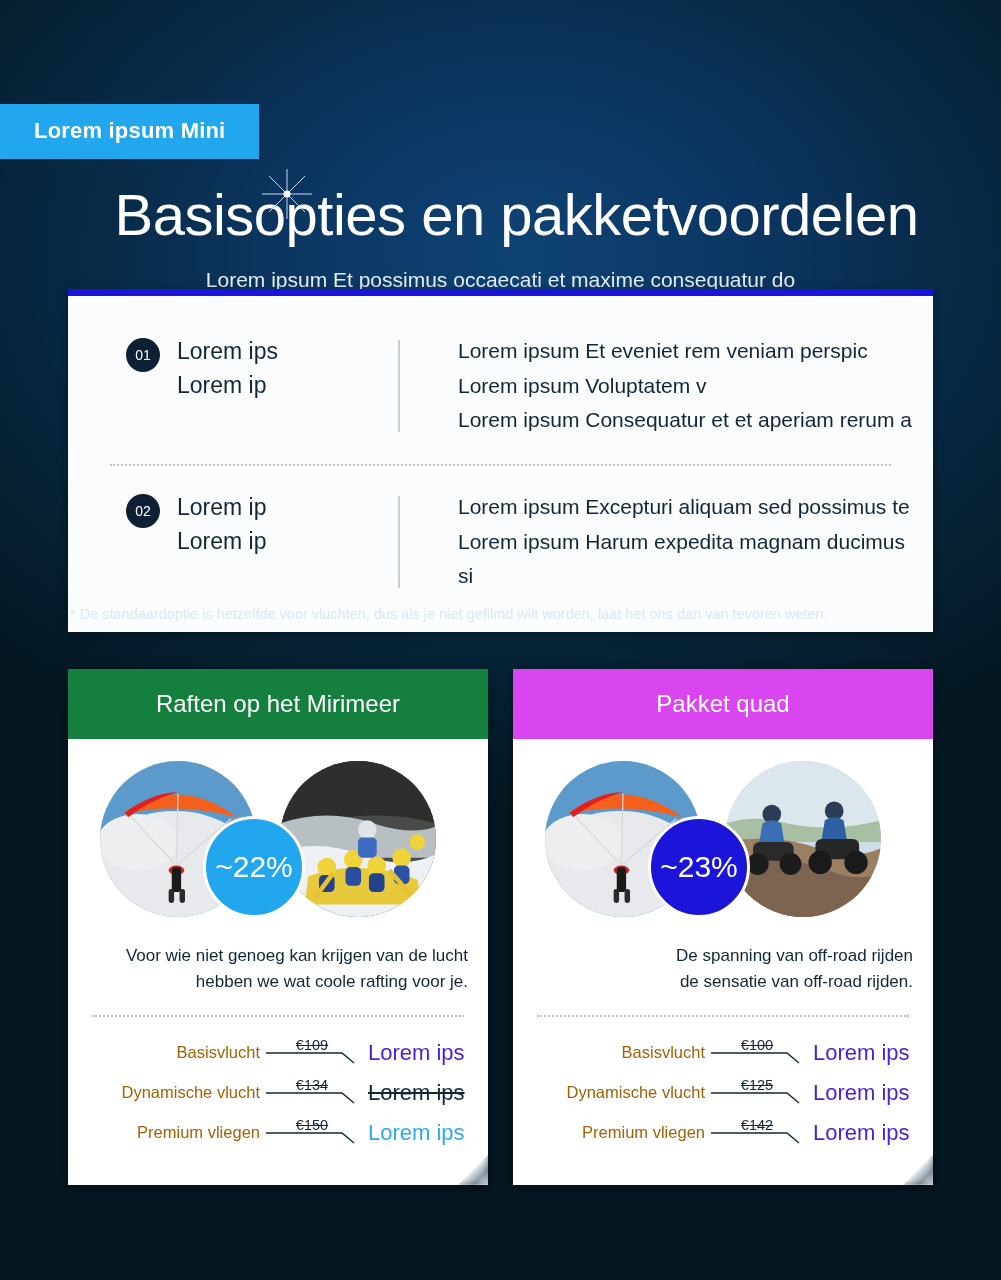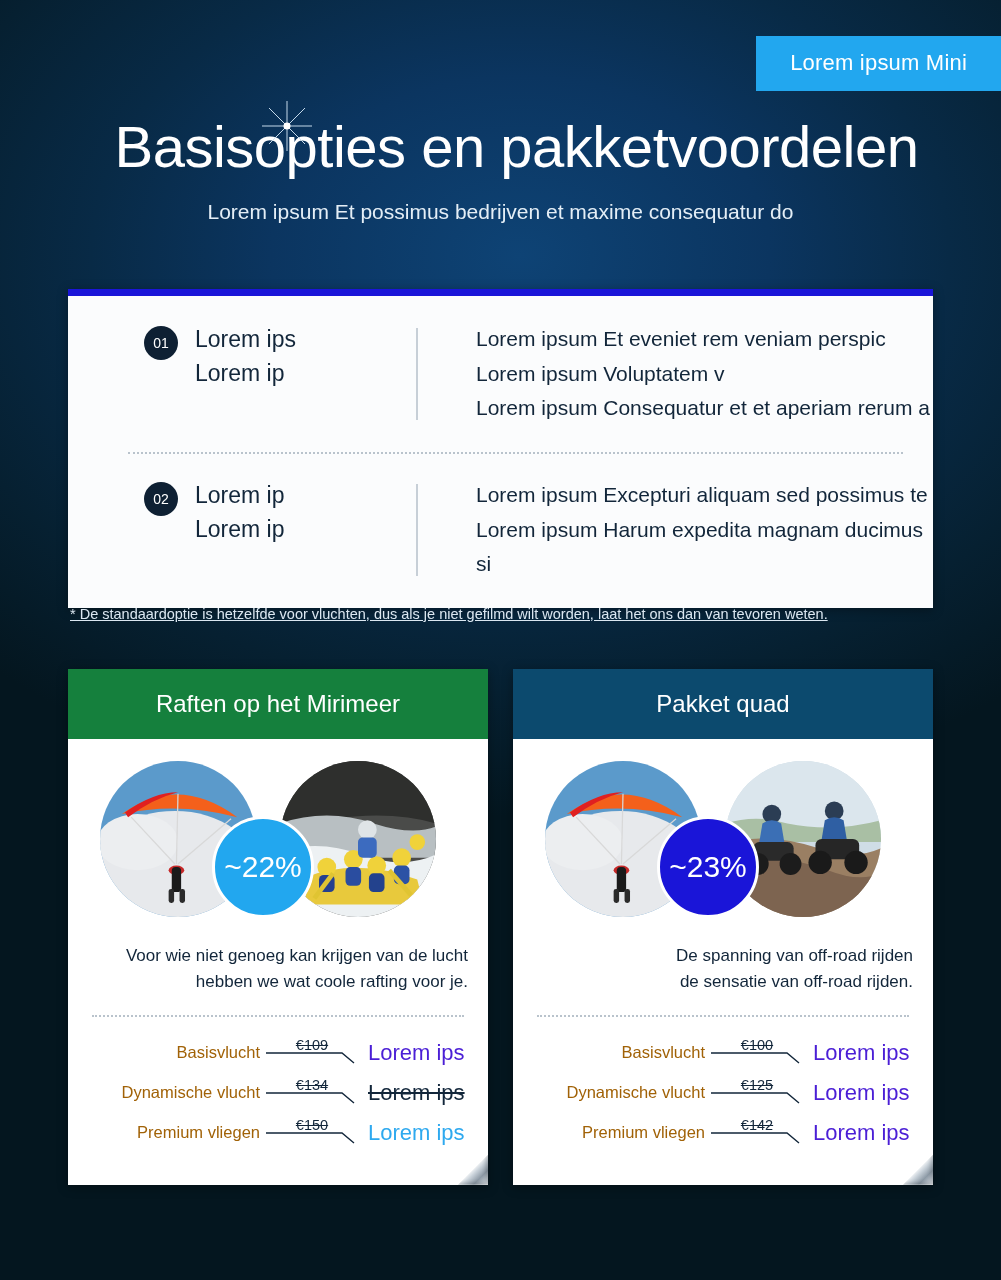--- a/index.html
+++ b/index.html
@@ -16,22 +16,23 @@
     position: relative;
     width: 1001px;
     height: 1280px;
     background:
       radial-gradient(ellipse 780px 560px at 52% 20%, #0e4375 0%, #0b3560 32%, #082a46 55%, #062031 78%, #04161f 100%);
     overflow: hidden;
   }
 
   
   .badge-wrap {
-    text-align: right;
-    padding-top: 36px;
+    text-align: left;
+    padding-top: 104px;
+    font-weight: bold;
   }
   .badge {
     display: inline-block;
     background: #22a7ef;
     color: #ffffff;
     font-size: 22px;
     line-height: 1;
     padding: 16px 34px 17px;
     letter-spacing: .2px;
   }
@@ -71,21 +72,21 @@
     left: 68px;
     top: 289px;
     width: 865px;
     background: #fbfcfd;
     box-shadow: 0 2px 10px rgba(0,0,0,.35);
   }
   .panel-topbar {
     height: 7px;
     background: #1a15d8;
   }
-  .panel-body { padding: 0; margin-left: 30px; }
+  .panel-body { padding: 12px; }
 
   .prow {
     display: flex;
     align-items: flex-start;
     padding: 26px 0 26px 0;
     position: relative;
   }
   .prow + .prow::before {
     content: "";
     position: absolute;
@@ -132,21 +133,20 @@
     font-size: 21px;
     line-height: 1.65;
   }
 
   .note {
     position: absolute;
     left: 70px;
     top: 606px;
     color: #dbe7f1;
     font-size: 14.5px;
-    text-decoration: underline;
   }
 
   
   .cards {
     position: absolute;
     left: 68px;
     top: 669px;
     width: 865px;
     display: flex;
     justify-content: space-between;
@@ -159,41 +159,41 @@
   }
   .card-head {
     height: 70px;
     display: flex;
     align-items: center;
     justify-content: center;
     color: #ffffff;
     font-size: 24px;
   }
   .card--raft .card-head { background: #15803d; }
-  .card--quad .card-head { background: #0c4a6e; }
+  .card--quad .card-head { background: #d946ef; }
 
   .media {
     height: 200px;
     position: relative;
   }
   .circle-img {
     position: absolute;
     border-radius: 50%;
     overflow: hidden;
     top: 22px;
     width: 156px;
     height: 156px;
   }
   .circle-img.left  { left: 32px; }
   .circle-img.right { left: 212px; }
   .circle-img svg { display: block; width: 100%; height: 100%; }
 
   .disc {
     position: absolute;
-    left: 144px;
+    left: 135px;
     top: 77px;
     width: 102px;
     height: 102px;
     border-radius: 50%;
     display: flex;
     align-items: center;
     justify-content: center;
     color: #ffffff;
     font-size: 30px;
     border: 3px solid #ffffff;
@@ -288,21 +288,21 @@
         <line x1="27" y1="2" x2="27" y2="52"></line>
         <line x1="2" y1="27" x2="52" y2="27"></line>
         <line x1="9" y1="9" x2="45" y2="45"></line>
         <line x1="45" y1="9" x2="9" y2="45"></line>
       </g>
       <circle cx="27" cy="27" r="3.5" fill="#ffffff"></circle>
     </svg>
     <span>Basisopties en pakketvoordelen</span>
   </div>
 
-  <div class="subtitle">Lorem ipsum Et possimus bedrijven et maxime consequatur do</div>
+  <div class="subtitle">Lorem ipsum Et possimus occaecati et maxime consequatur do</div>
 
   <div class="panel">
     <div class="panel-topbar"></div>
     <div class="panel-body">
 
       <div class="prow">
         <div class="prow-left">
           <div class="numdot">01</div>
           <div class="prow-left-text">
             <div>Lorem ips</div>

